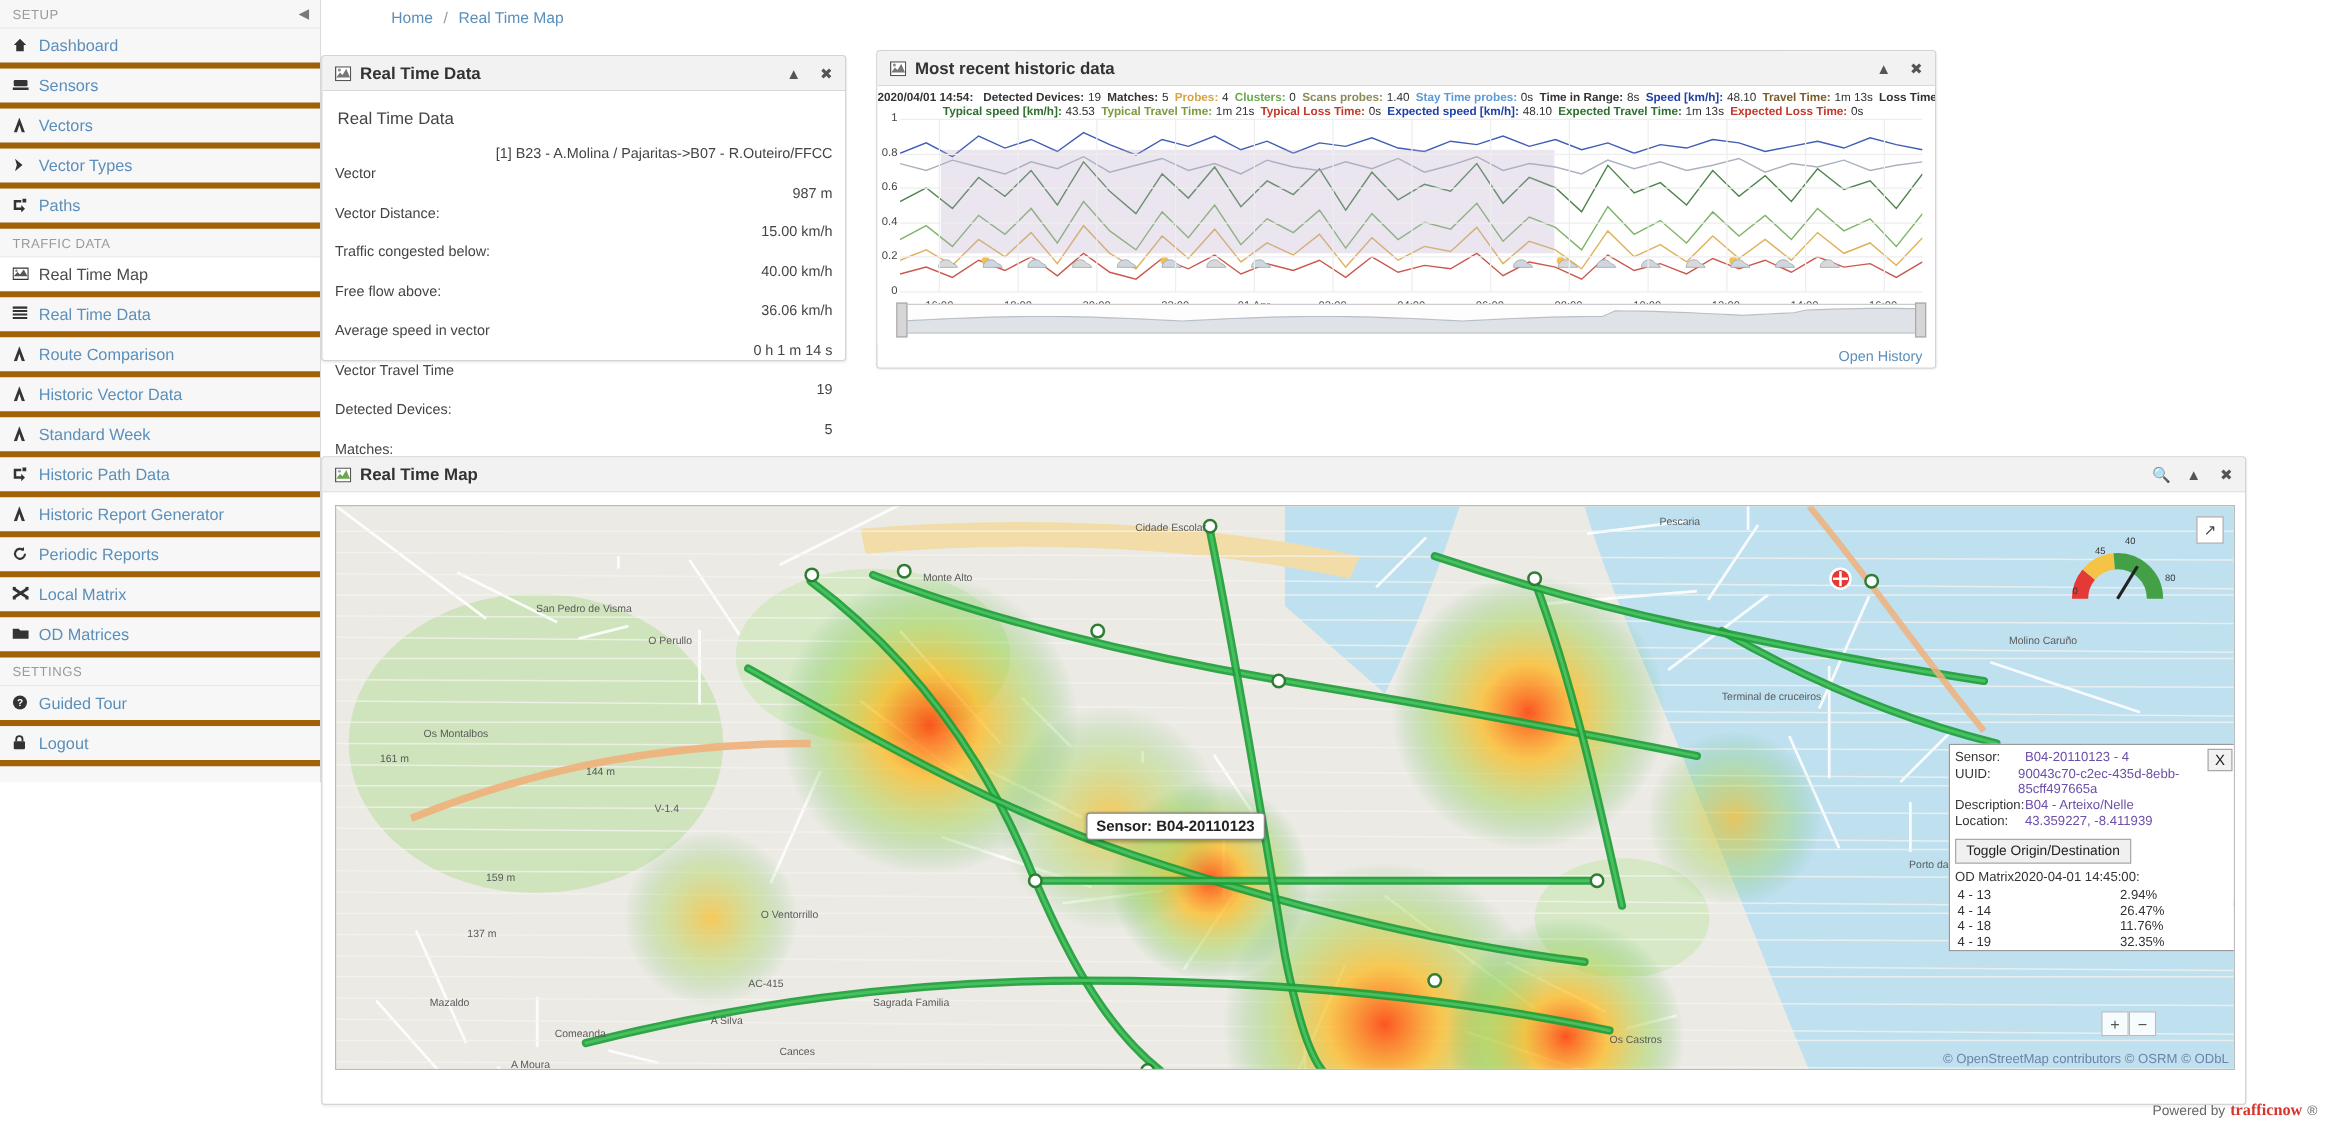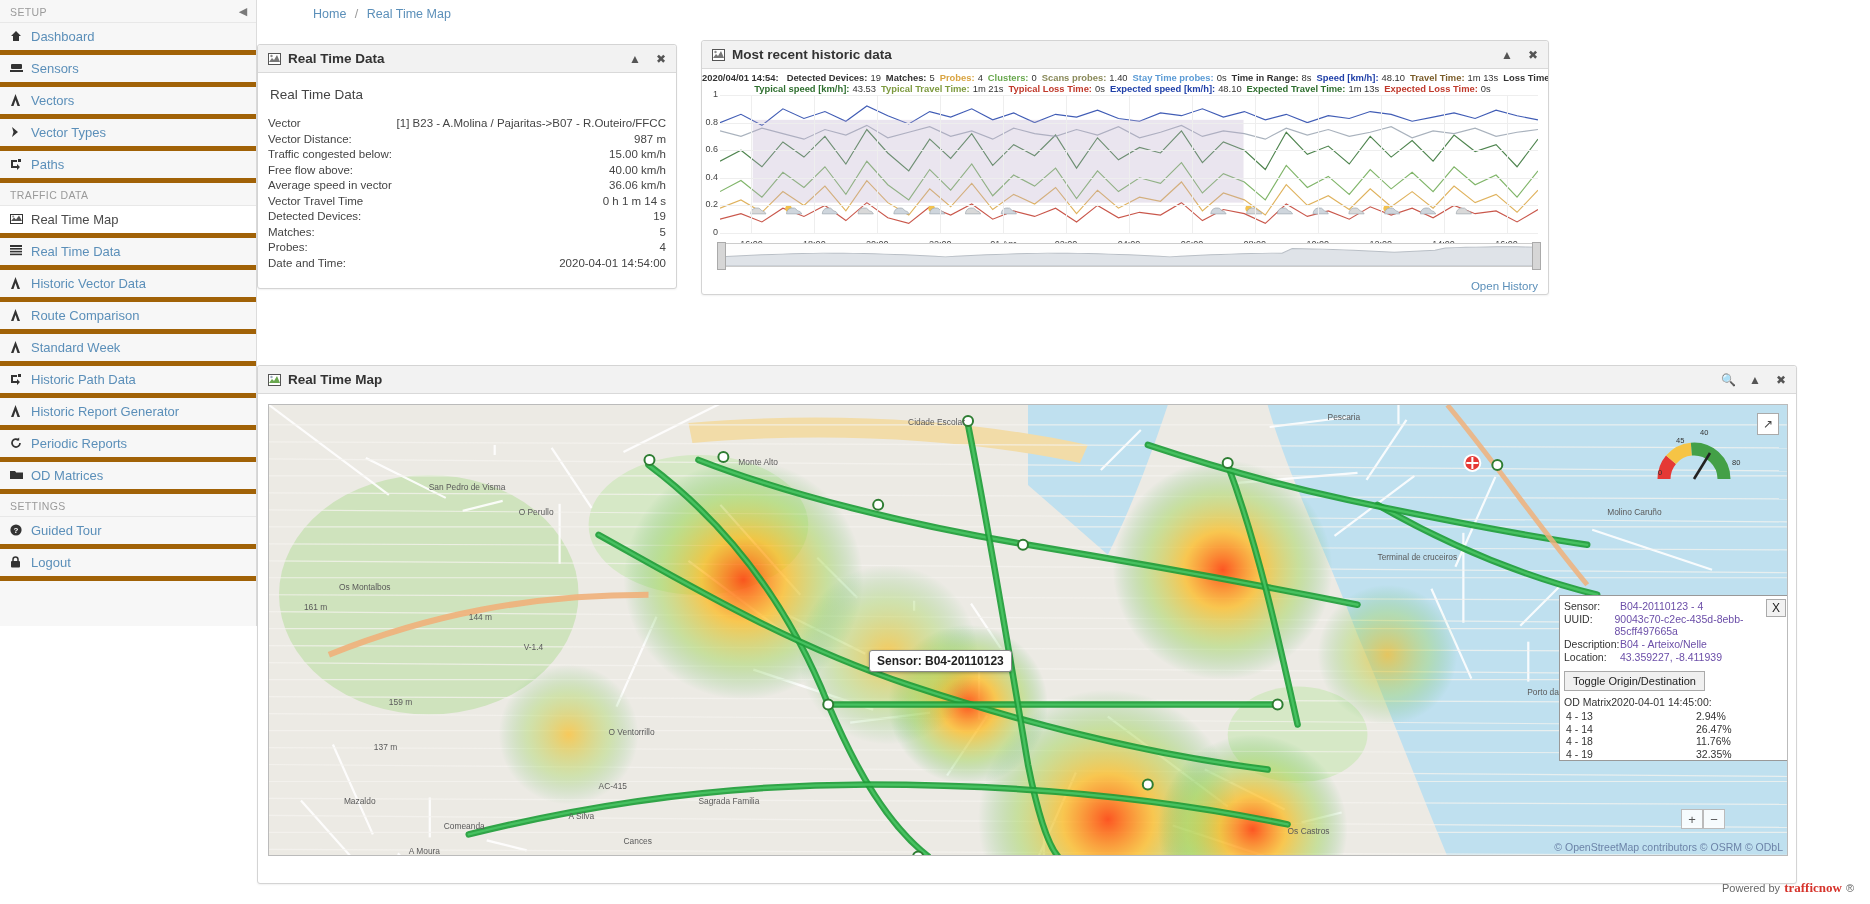--- a/index.html
+++ b/index.html
@@ -72,21 +72,21 @@
   .panel-btn { width:16px; height:16px; color:#555; font-size:12px;
     line-height:16px; text-align:center; cursor:pointer; }
   .panel-ico { width:13px; height:12px; display:inline-block; }
 
   
   #rt-data { left:0px; top:44px; width:420px; height:245px; }
   #rt-data .body { padding:14px 10px 10px 10px; }
   .rt-sub { font-size:13.5px; color:#444; margin:0 0 14px 2px; }
   .rt-row { display:flex; justify-content:space-between;
     font-size:11.5px; color:#444; line-height:15.5px; }
-  .rt-row .k { white-space:nowrap; }
+  .rt-row .k { white-space:nowrap;margin-top:16px; }
   .rt-row .v { white-space:nowrap; text-align:right; }
 
   
   #chart-panel { left:444px; top:40px; width:848px; height:255px; }
   #chart-body { position:relative; width:100%; height:206px; overflow:hidden;
     background:#fff; }
   .legend-line { position:absolute; left:0; right:0; font-size:9.4px;
     white-space:nowrap; text-align:center; font-weight:bold; }
   .legend-line .lbl { font-weight:bold; }
   .legend-line .val { font-weight:normal; color:#333; }
@@ -230,29 +230,29 @@
           </svg>
         </span>
         <span>Real Time Data</span>
       </div>
       <div class="side-item">
         <span class="side-ico">
           <svg width="11" height="12" viewBox="0 0 11 12">
             <path d="M5.5 0 L10 12 H7.5 L5.5 6 L3.5 12 H1 Z" fill="#333"></path>
           </svg>
         </span>
-        <span>Historic Vector Data</span>
+        <span>Route Comparison</span>
       </div>
       <div class="side-item">
         <span class="side-ico">
           <svg width="11" height="12" viewBox="0 0 11 12">
             <path d="M5.5 0 L10 12 H7.5 L5.5 6 L3.5 12 H1 Z" fill="#333"></path>
           </svg>
         </span>
-        <span>Route Comparison</span>
+        <span>Historic Vector Data</span>
       </div>
       <div class="side-item">
         <span class="side-ico">
           <svg width="11" height="12" viewBox="0 0 11 12">
             <path d="M5.5 0 L10 12 H7.5 L5.5 6 L3.5 12 H1 Z" fill="#333"></path>
           </svg>
         </span>
         <span>Standard Week</span>
       </div>
       <div class="side-item">
@@ -273,20 +273,32 @@
         <span>Historic Report Generator</span>
       </div>
       <div class="side-item">
         <span class="side-ico">
           <svg width="12" height="12" viewBox="0 0 12 12">
             <path d="M10 6 a4 4 0 1 1 -1.4 -3" stroke="#333" stroke-width="1.7" fill="none"></path>
             <path d="M9.2 0.6 L9.2 3.6 L6.2 3.2 Z" fill="#333"></path>
           </svg>
         </span>
         <span>Periodic Reports</span>
+      </div>
+      <div class="side-item">
+        <span class="side-ico">
+          <svg width="13" height="11" viewBox="0 0 13 11">
+            <path d="M1 2 L12 9 M12 2 L1 9" stroke="#333" stroke-width="2.2"></path>
+            <rect x="0" y="0.5" width="2.6" height="2.6" fill="#333"></rect>
+            <rect x="10.4" y="0.5" width="2.6" height="2.6" fill="#333"></rect>
+            <rect x="0" y="8" width="2.6" height="2.6" fill="#333"></rect>
+            <rect x="10.4" y="8" width="2.6" height="2.6" fill="#333"></rect>
+          </svg>
+        </span>
+        <span>Local Matrix</span>
       </div>
       <div class="side-item">
         <span class="side-ico">
           <svg width="13" height="11" viewBox="0 0 13 11">
             <path d="M0 2 h5 l1.2 1.4 H13 V10 H0 Z" fill="#333"></path>
           </svg>
         </span>
         <span>OD Matrices</span>
       </div>
       <div class="side-group-title">SETTINGS</div>

